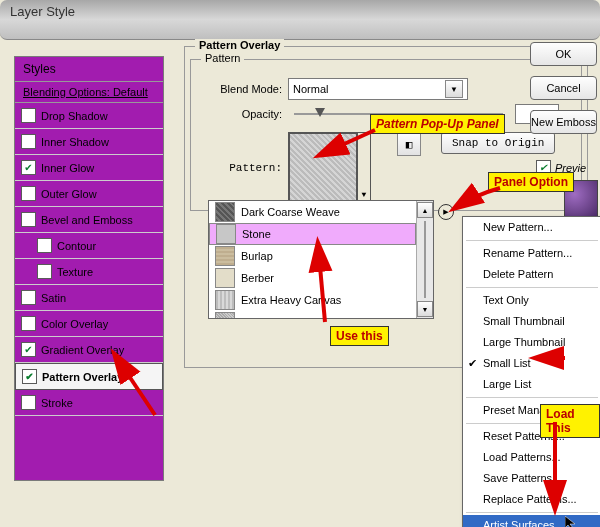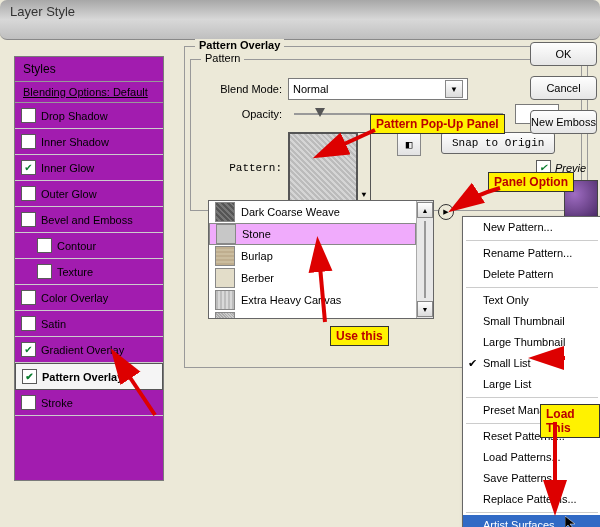--- a/index.html
+++ b/index.html
@@ -353,25 +353,25 @@
   <div class="style-item indent">
     <span class="checkbox"></span>
     <span>Contour</span>
   </div>
   <div class="style-item indent">
     <span class="checkbox"></span>
     <span>Texture</span>
   </div>
   <div class="style-item">
     <span class="checkbox"></span>
+    <span>Satin</span>
+  </div>
+  <div class="style-item">
+    <span class="checkbox"></span>
     <span>Color Overlay</span>
-  </div>
-  <div class="style-item">
-    <span class="checkbox"></span>
-    <span>Satin</span>
   </div>
   <div class="style-item">
     <span class="checkbox checked"></span>
     <span>Gradient Overlay</span>
   </div>
   <div class="style-item selected">
     <span class="checkbox checked"></span>
     <span>Pattern Overlay</span>
   </div>
   <div class="style-item">
@@ -482,21 +482,21 @@
   <div class="cm-item">Save Patterns...</div>
   <div class="cm-item">Replace Patterns...</div>
   <div class="cm-sep"></div>
   <div class="cm-item hl">Artist Surfaces</div>
 </div>
 
 <svg class="red-svg" style="left:565px; top:516px;" width="14" height="14">
   <polygon points="0,0 0,12 3,9 6,13 8,12 5,8 10,8" fill="#000" stroke="#fff" stroke-width="0.5"></polygon>
 </svg>
 
-<div class="annot" style="left:370px; top:114px;">Pattern Pop-Up Panel</div>
+<div class="annot" style="left:370px; top:114px;font-style:italic;">Pattern Pop-Up Panel</div>
 <div class="annot" style="left:488px; top:172px;">Panel Option</div>
 <div class="annot" style="left:330px; top:326px;">Use this</div>
 <div class="annot" style="left:540px; top:404px;">Load This</div>
 
 <svg class="red-svg" style="left:0;top:0;" width="600" height="527">
   <defs>
     <marker id="ah" markerWidth="10" markerHeight="10" refX="7" refY="3" orient="auto">
       <polygon points="0,0 9,3 0,6" fill="#d00"></polygon>
     </marker>
   </defs>

